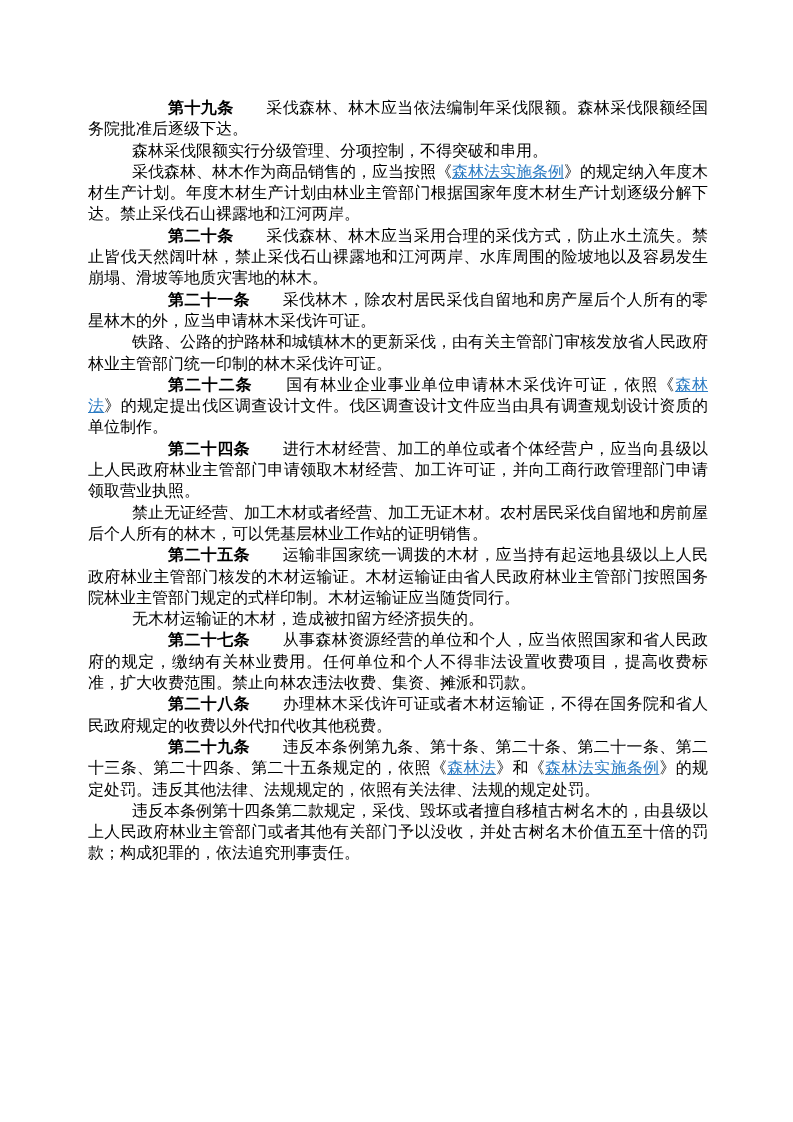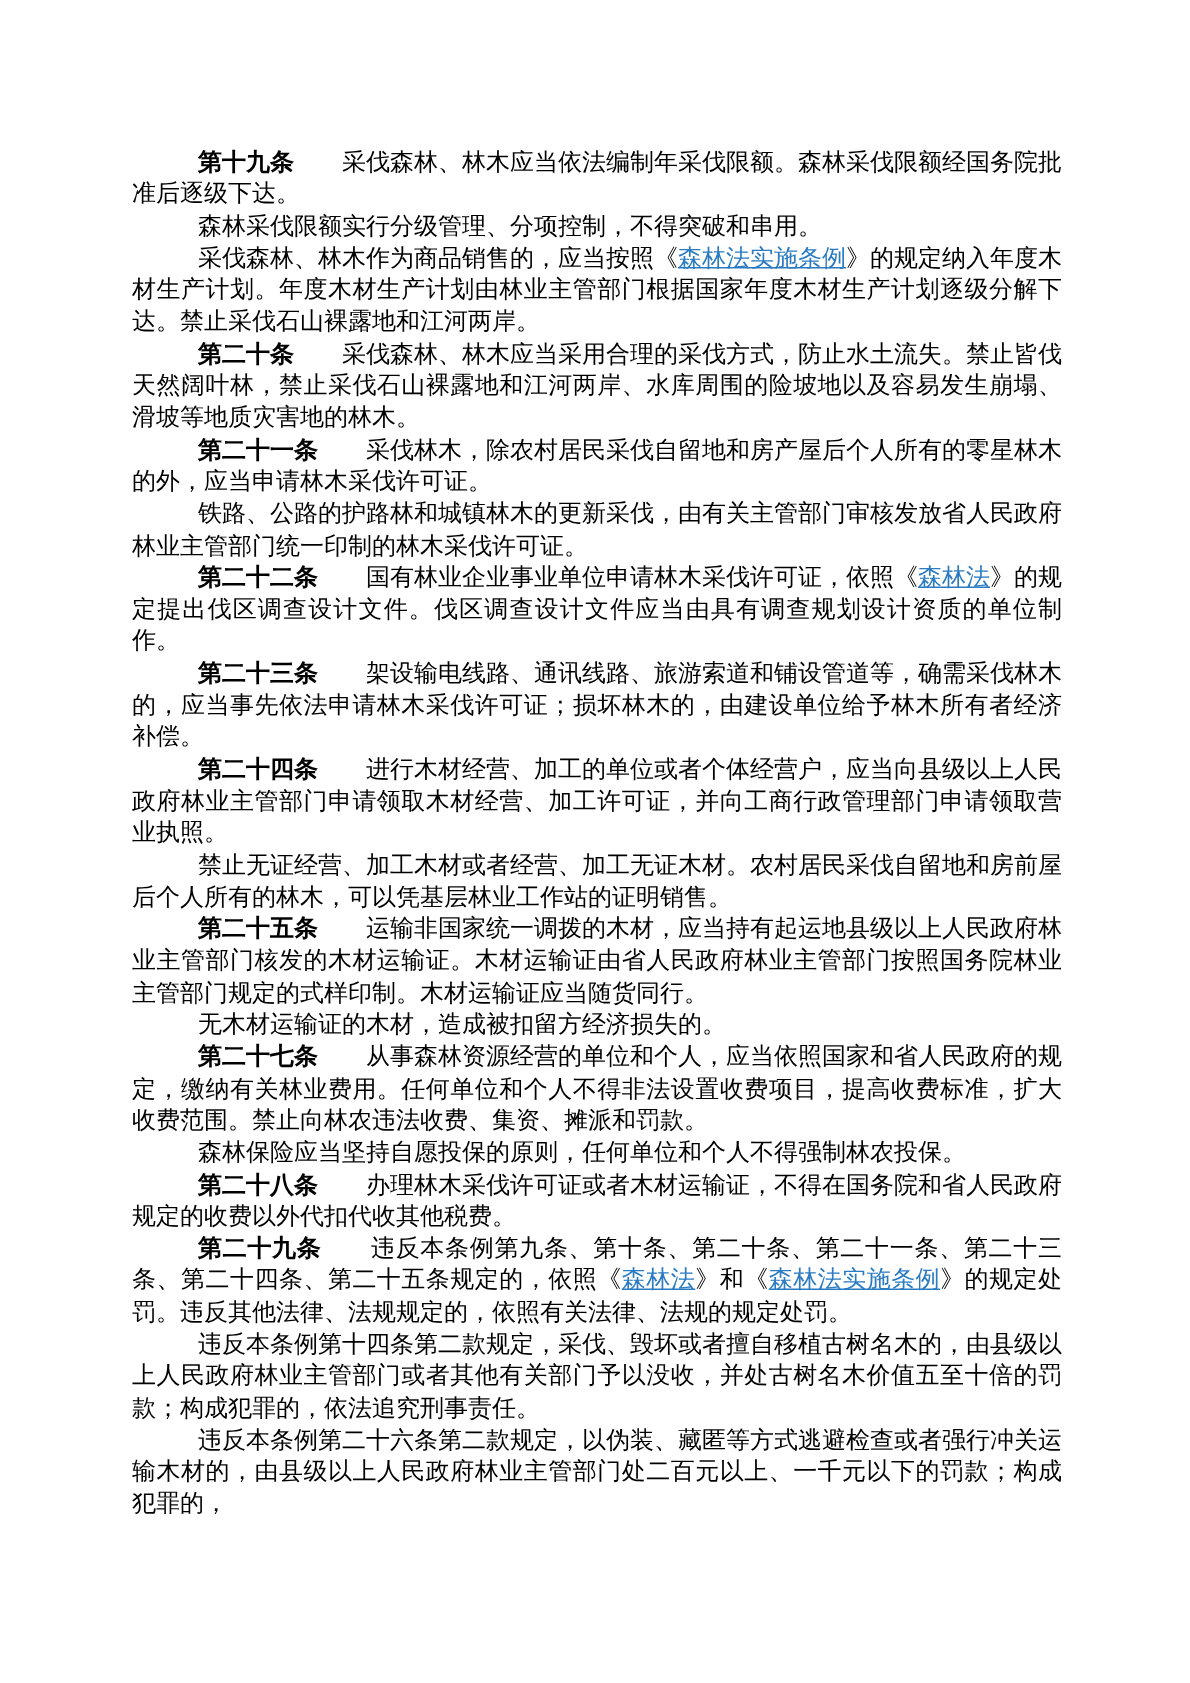--- a/index.html
+++ b/index.html
@@ -26,44 +26,42 @@
     text-align: justify;
     text-justify: inter-ideograph;
   }
   .para {
     margin: 0;
     padding: 0;
     text-indent: 44px;
   }
   .article-no {
     font-weight: bold;
+    margin-left: 36px;
   }
   .doc-link {
     color: #2B7BC3;
     text-decoration: underline;
     cursor: pointer;
   }
 </style>
 </head>
 <body>
 
 <div class="page">
   <div class="doc" id="doc">
       <p class="para"><span class="article-no">第十九条</span><span>　　采伐森林、林木应当依法编制年采伐限额。森林采伐限额经国务院批准后逐级下达。</span></p>
       <p class="para"><span>森林采伐限额实行分级管理、分项控制，不得突破和串用。</span></p>
       <p class="para"><span>采伐森林、林木作为商品销售的，应当按照《</span><a class="doc-link" href="#" style="color: rgb(43, 123, 195);">森林法实施条例</a><span>》的规定纳入年度木材生产计划。年度木材生产计划由林业主管部门根据国家年度木材生产计划逐级分解下达。禁止采伐石山裸露地和江河两岸。</span></p>
       <p class="para"><span class="article-no">第二十条</span><span>　　采伐森林、林木应当采用合理的采伐方式，防止水土流失。禁止皆伐天然阔叶林，禁止采伐石山裸露地和江河两岸、水库周围的险坡地以及容易发生崩塌、滑坡等地质灾害地的林木。</span></p>
       <p class="para"><span class="article-no">第二十一条</span><span>　　采伐林木，除农村居民采伐自留地和房产屋后个人所有的零星林木的外，应当申请林木采伐许可证。</span></p>
       <p class="para"><span>铁路、公路的护路林和城镇林木的更新采伐，由有关主管部门审核发放省人民政府林业主管部门统一印制的林木采伐许可证。</span></p>
       <p class="para"><span class="article-no">第二十二条</span><span>　　国有林业企业事业单位申请林木采伐许可证，依照《</span><a class="doc-link" href="#" style="color: rgb(43, 123, 195);">森林法</a><span>》的规定提出伐区调查设计文件。伐区调查设计文件应当由具有调查规划设计资质的单位制作。</span></p>
-      <p class="para"><span class="article-no">第二十三条</span><span>　　架设输电线路、通讯线路、旅游索道和铺设管道等，确需采伐林木的，应当事先依法申请林木采伐许可证；损坏林木的，由建设单位给予林木所有者经济补偿。</span></p>
       <p class="para"><span class="article-no">第二十四条</span><span>　　进行木材经营、加工的单位或者个体经营户，应当向县级以上人民政府林业主管部门申请领取木材经营、加工许可证，并向工商行政管理部门申请领取营业执照。</span></p>
       <p class="para"><span>禁止无证经营、加工木材或者经营、加工无证木材。农村居民采伐自留地和房前屋后个人所有的林木，可以凭基层林业工作站的证明销售。</span></p>
       <p class="para"><span class="article-no">第二十五条</span><span>　　运输非国家统一调拨的木材，应当持有起运地县级以上人民政府林业主管部门核发的木材运输证。木材运输证由省人民政府林业主管部门按照国务院林业主管部门规定的式样印制。木材运输证应当随货同行。</span></p>
       <p class="para"><span>无木材运输证的木材，造成被扣留方经济损失的。</span></p>
       <p class="para"><span class="article-no">第二十七条</span><span>　　从事森林资源经营的单位和个人，应当依照国家和省人民政府的规定，缴纳有关林业费用。任何单位和个人不得非法设置收费项目，提高收费标准，扩大收费范围。禁止向林农违法收费、集资、摊派和罚款。</span></p>
-      <p class="para"><span>森林保险应当坚持自愿投保的原则，任何单位和个人不得强制林农投保。</span></p>
       <p class="para"><span class="article-no">第二十八条</span><span>　　办理林木采伐许可证或者木材运输证，不得在国务院和省人民政府规定的收费以外代扣代收其他税费。</span></p>
       <p class="para"><span class="article-no">第二十九条</span><span>　　违反本条例第九条、第十条、第二十条、第二十一条、第二十三条、第二十四条、第二十五条规定的，依照《</span><a class="doc-link" href="#" style="color: rgb(43, 123, 195);">森林法</a><span>》和《</span><a class="doc-link" href="#" style="color: rgb(43, 123, 195);">森林法实施条例</a><span>》的规定处罚。违反其他法律、法规规定的，依照有关法律、法规的规定处罚。</span></p>
       <p class="para"><span>违反本条例第十四条第二款规定，采伐、毁坏或者擅自移植古树名木的，由县级以上人民政府林业主管部门或者其他有关部门予以没收，并处古树名木价值五至十倍的罚款；构成犯罪的，依法追究刑事责任。</span></p>
-      <p class="para"><span>违反本条例第二十六条第二款规定，以伪装、藏匿等方式逃避检查或者强行冲关运输木材的，由县级以上人民政府林业主管部门处二百元以上、一千元以下的罚款；构成犯罪的，</span></p>
     </div>
 </div>
 
 </body></html>

